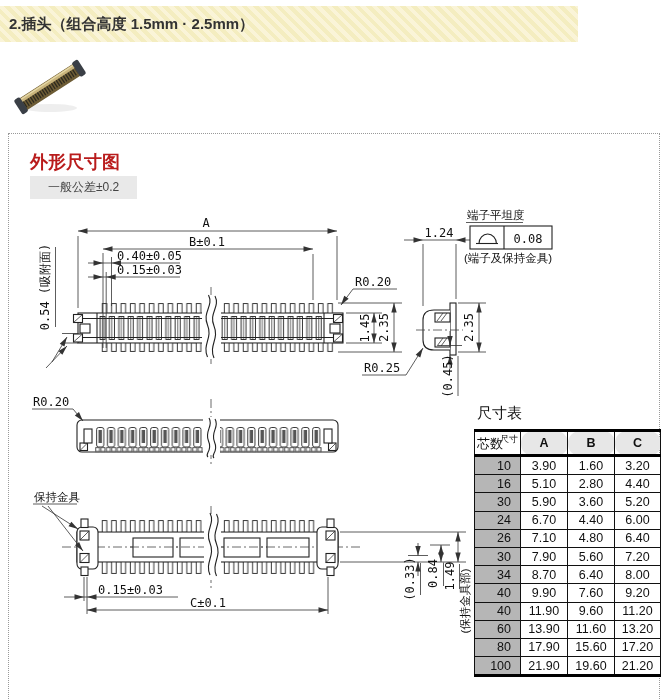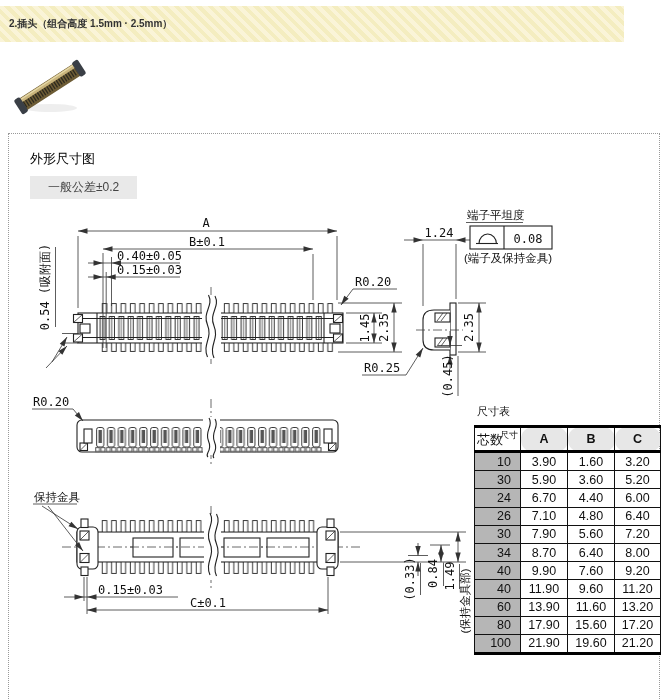--- a/index.html
+++ b/index.html
@@ -1,36 +1,36 @@
 <!DOCTYPE html>
 <html><head>
 <meta charset="utf-8">
 <style>
   html,body{margin:0;padding:0;}
   body{width:670px;height:700px;position:relative;overflow:hidden;background:#fff;
        font-family:"Liberation Sans",sans-serif;}
-  .titlebar{position:absolute;left:0;top:6px;width:624px;height:36px;box-sizing:border-box;
+  .titlebar{position:absolute;left:0;top:6px;width:578px;height:36px;box-sizing:border-box;
        background:repeating-linear-gradient(45deg,#faf4d8 0 4px,#f4edc0 4px 8px);
        display:flex;align-items:center;padding-left:9px;
-       font-size:10px;font-weight:bold;color:#333;}
+       font-size:15px;font-weight:bold;color:#333;}
   .photo{position:absolute;left:10px;top:54px;}
   .panel{position:absolute;left:8px;top:133px;width:652px;height:580px;
        border:1px dotted #999;box-sizing:border-box;}
-  .sec-title{position:absolute;left:30px;top:150px;font-size:13px;font-weight:normal;color:#000000;}
+  .sec-title{position:absolute;left:30px;top:150px;font-size:18px;font-weight:bold;color:#b91c1c;}
   .tol{position:absolute;left:30px;top:176px;background:#e9e9e9;color:#444;
        font-size:12px;padding:3px 18px;}
   svg.draw{position:absolute;left:0;top:0;pointer-events:none;}
   .dim{font:12px "DejaVu Sans Mono",monospace;fill:#111;}
   .dimcn{font:11.5px "Liberation Sans",sans-serif;fill:#111;}
   .ol{stroke:#222;stroke-width:1.1;fill:none;}
   .olw{stroke:#222;stroke-width:1.1;fill:#fff;}
   .dl{stroke:#333;stroke-width:0.8;fill:none;}
   .cl{stroke:#444;stroke-width:0.8;fill:none;stroke-dasharray:9 3 2 3;}
   .tblwrap{position:absolute;left:474px;top:404px;}
-  .tbl-title{font-size:11px;color:#111;margin:0 0 6px 3px;}
+  .tbl-title{font-size:15px;color:#111;margin:0 0 6px 3px;}
   table.dimtbl{border-collapse:collapse;table-layout:fixed;width:186px;
        border-top:3px solid #000;border-bottom:3px solid #000;
        border-left:1px solid #111;border-right:1px solid #111;}
   table.dimtbl th,table.dimtbl td{border:1px solid #111;color:#111;text-align:center;
        padding:0;overflow:hidden;}
   table.dimtbl th{height:22px;background:#e7e7e7;font-weight:bold;font-size:12.5px;
        border-bottom:3px solid #000;border-radius:12px;}
   table.dimtbl td{height:17.2px;background:#fff;font-size:12.5px;}
   table.dimtbl td.pins{background:#b6b6b6;text-align:right;padding-right:9px;box-sizing:border-box;}
   th.corner{background-color:#fff !important;position:relative;
@@ -337,20 +337,26 @@
       </tr>
     </thead>
     <tbody>
       <tr>
           <td class="pins">10</td>
           <td>3.90</td>
           <td>1.60</td>
           <td>3.20</td>
         </tr>
       <tr>
+          <td class="pins">16</td>
+          <td>5.10</td>
+          <td>2.80</td>
+          <td>4.40</td>
+        </tr>
+      <tr>
           <td class="pins">30</td>
           <td>5.90</td>
           <td>3.60</td>
           <td>5.20</td>
         </tr>
       <tr>
           <td class="pins">24</td>
           <td>6.70</td>
           <td>4.40</td>
           <td>6.00</td>

